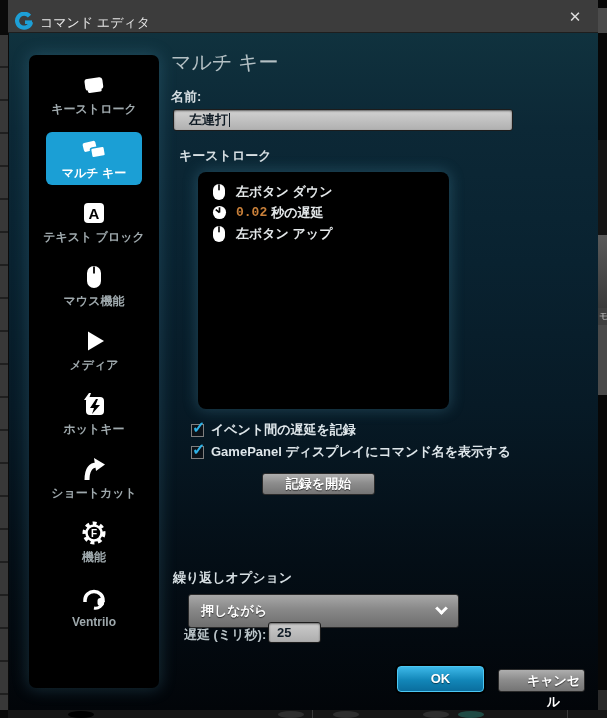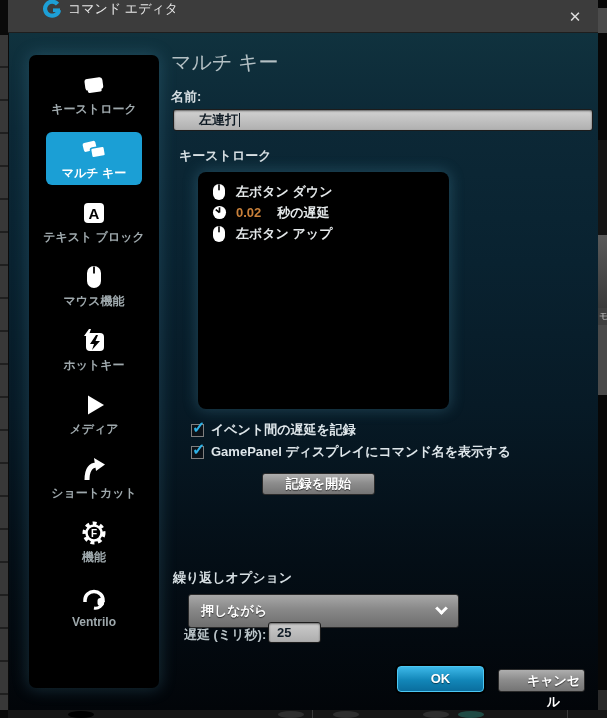--- a/index.html
+++ b/index.html
@@ -19,21 +19,21 @@
   .seg-e{top:325px;height:70px;background:#4a4a4a;}
   .seg-f{top:690px;height:28px;background:#2a2a2a;}
   .bg-bottom{position:absolute;left:8px;top:710px;width:599px;height:8px;background:#161616;}
   .bg-bottom .vline{position:absolute;top:0;width:1px;height:8px;background:#3a3a3a;}
   .bg-bottom .blob{position:absolute;top:1px;width:26px;height:7px;border-radius:50%;background:#2e2e2e;}
   .blob.teal{background:#1f4a44;}
 
   
   .window{position:absolute;left:8px;top:0;width:590px;height:710px;}
   .titlebar{position:absolute;left:0;top:0;width:590px;height:33px;background:#3c3c3c;
-    border-bottom:1px solid #1e1e1e;display:flex;align-items:flex-start;padding-left:28px;}
+    border-bottom:1px solid #1e1e1e;display:flex;align-items:flex-end;}
   .logo{width:20px;height:20px;margin-left:6px;}
   .win-title{color:#e8e8e8;font-size:13px;margin-left:6px;}
   .close-btn{position:absolute;right:12px;top:6px;width:22px;height:22px;color:#dddddd;
     font-size:15px;line-height:22px;text-align:center;cursor:pointer;}
 
   .body{position:absolute;left:0;top:33px;width:590px;height:677px;
     background:linear-gradient(180deg,#10323e 0%,#0c2836 14%,#092230 34%,#071a26 55%,#040e16 78%,#020509 100%);
     border-left:1px solid #0a0a0a;}
 
   
@@ -43,33 +43,33 @@
     display:flex;flex-direction:column;align-items:center;justify-content:center;cursor:pointer;}
   .side-item .icn{height:28px;display:flex;align-items:center;justify-content:center;}
   .side-item .lbl{font-size:12px;font-weight:600;color:#9fa9ad;margin-top:2px;white-space:nowrap;}
   .side-item.selected{background:#1b9fd5;}
   .side-item.selected .lbl{color:#ffffff;}
 
   
   .page-title{position:absolute;left:162px;top:16px;font-size:20px;color:#b4c0c4;}
   .field-label{position:absolute;font-size:13px;font-weight:700;color:#d7dfe3;}
   .name-label{left:162px;top:55px;}
-  .name-input{position:absolute;left:164px;top:76px;width:420px;height:22px;border-radius:3px;
+  .name-input{position:absolute;left:164px;top:76px;width:340px;height:22px;border-radius:3px;
     background:linear-gradient(180deg,#d2d2d2,#b0b0b0);border:1px solid #1c1c1c;
-    box-shadow:inset 0 1px 2px rgba(0,0,0,.55);display:flex;align-items:center;padding-left:25px;cursor:text;}
+    box-shadow:inset 0 1px 2px rgba(0,0,0,.55);display:flex;align-items:center;padding-left:15px;cursor:text;}
   .name-input .val{font-size:13px;font-weight:700;color:#101c26;}
   .caret{display:inline-block;width:1px;height:14px;background:#101c26;margin-left:1px;}
 
   .ks-label{left:170px;top:114px;}
   .keybox{position:absolute;left:189px;top:139px;width:251px;height:237px;background:#000;
     border-radius:8px;box-shadow:0 0 14px 2px rgba(90,170,200,.25);padding:9px 0 0 14px;}
   .krow{display:flex;align-items:center;height:21px;cursor:default;}
   .kicon{width:15px;height:18px;margin-right:9px;display:flex;align-items:center;}
   .kprefix{font-size:13px;font-weight:600;color:#c9803a;white-space:pre;}
-  .kprefix:not(:empty){margin-right:16px;}
+  .kprefix:not(:empty){margin-right:4px;font-family:Liberation Mono, monospace;}
   .ktext{font-size:13px;font-weight:600;color:#e4e8ea;white-space:nowrap;}
 
   .cb-row{position:absolute;left:182px;height:16px;display:flex;align-items:center;cursor:pointer;}
   .cb-row1{top:389px;} .cb-row2{top:411px;}
   .cb-box{position:relative;width:13px;height:13px;background:#0c1218;border:1px solid #7f7f7f;margin-right:7px;}
   .cb-check{position:absolute;left:0px;top:-7px;font-size:16px;font-weight:700;color:#2fb2e6;}
   .cb-label{font-size:13px;font-weight:600;color:#dee6ea;white-space:nowrap;}
 
   .gray-btn{background:linear-gradient(180deg,#aeaeae,#8d8d8d 45%,#747474);border:1px solid #2a2a2a;
     border-radius:3px;color:#ffffff;font-size:13px;font-weight:700;text-align:center;
@@ -167,35 +167,35 @@
           <span class="icn">
             <svg width="24" height="26" viewBox="0 0 24 26">
               <rect x="5" y="2" width="14" height="22" rx="7" fill="#fff"></rect>
               <rect x="11.1" y="2.5" width="1.8" height="7" fill="#000"></rect>
             </svg>
           </span>
           <span class="lbl">マウス機能</span>
         </div>
         <div class="side-item">
           <span class="icn">
+            <svg width="24" height="24" viewBox="0 0 24 24">
+                <polygon points="6,2.5 22,12 6,21.5" fill="#fff"></polygon>
+              </svg>
+          </span>
+          <span class="lbl">メディア</span>
+        </div>
+        <div class="side-item">
+          <span class="icn">
             <svg width="26" height="26" viewBox="0 0 26 26">
               <rect x="5" y="5" width="18" height="18" rx="4" fill="#fff"></rect>
               <polygon points="15,7 9,16 13,16 11,22 19,13 14.5,13 17,7" fill="#000"></polygon>
               <polygon points="8,1 3,8 6.5,8 5,13 11,6 8.2,6 10,1" fill="#fff"></polygon>
             </svg>
           </span>
           <span class="lbl">ホットキー</span>
-        </div>
-        <div class="side-item">
-          <span class="icn">
-            <svg width="24" height="24" viewBox="0 0 24 24">
-                <polygon points="6,2.5 22,12 6,21.5" fill="#fff"></polygon>
-              </svg>
-          </span>
-          <span class="lbl">メディア</span>
         </div>
         <div class="side-item">
           <span class="icn">
             <svg width="26" height="26" viewBox="0 0 26 26">
               <path d="M6 24 C6 13, 10 9, 16 9" stroke="#fff" stroke-width="5" fill="none"></path>
               <polygon points="13,2 24,8.5 15,15" fill="#fff"></polygon>
             </svg>
           </span>
           <span class="lbl">ショートカット</span>
         </div>

